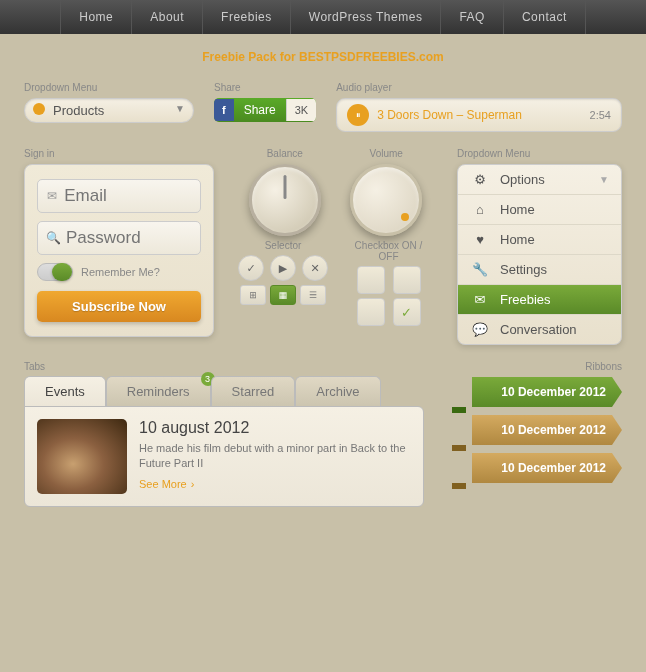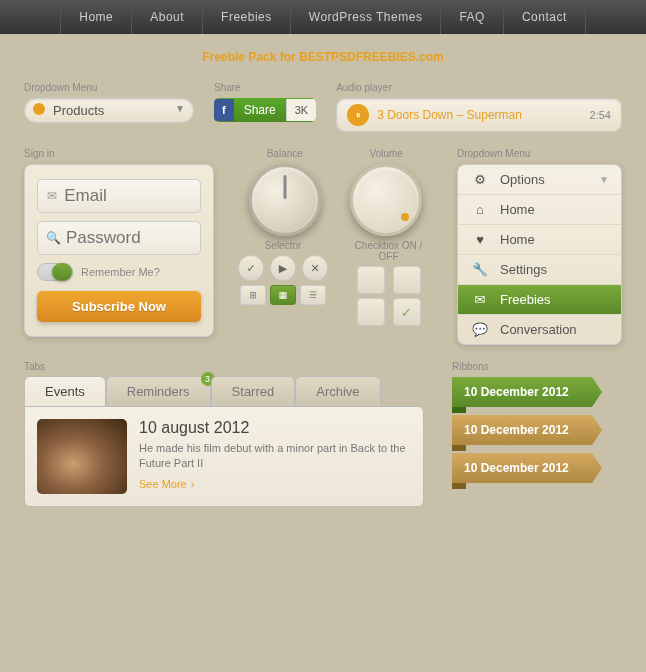--- a/index.html
+++ b/index.html
@@ -509,20 +509,21 @@
     .ribbon-fold-gold { background: #806020; }
 
     .bottom-row {
       display: flex;
       gap: 28px;
       align-items: flex-start;
     }
     .tabs-container { flex: 1; }
     .ribbons-container {
       flex: 0 0 170px;
+      text-align: right;
     }
   </style>
 </head>
 <body>
 
 <nav class="nav-bar">
   <div class="nav-item">Home</div>
   <div class="nav-item">About</div>
   <div class="nav-item">Freebies</div>
   <div class="nav-item">WordPress Themes</div>

